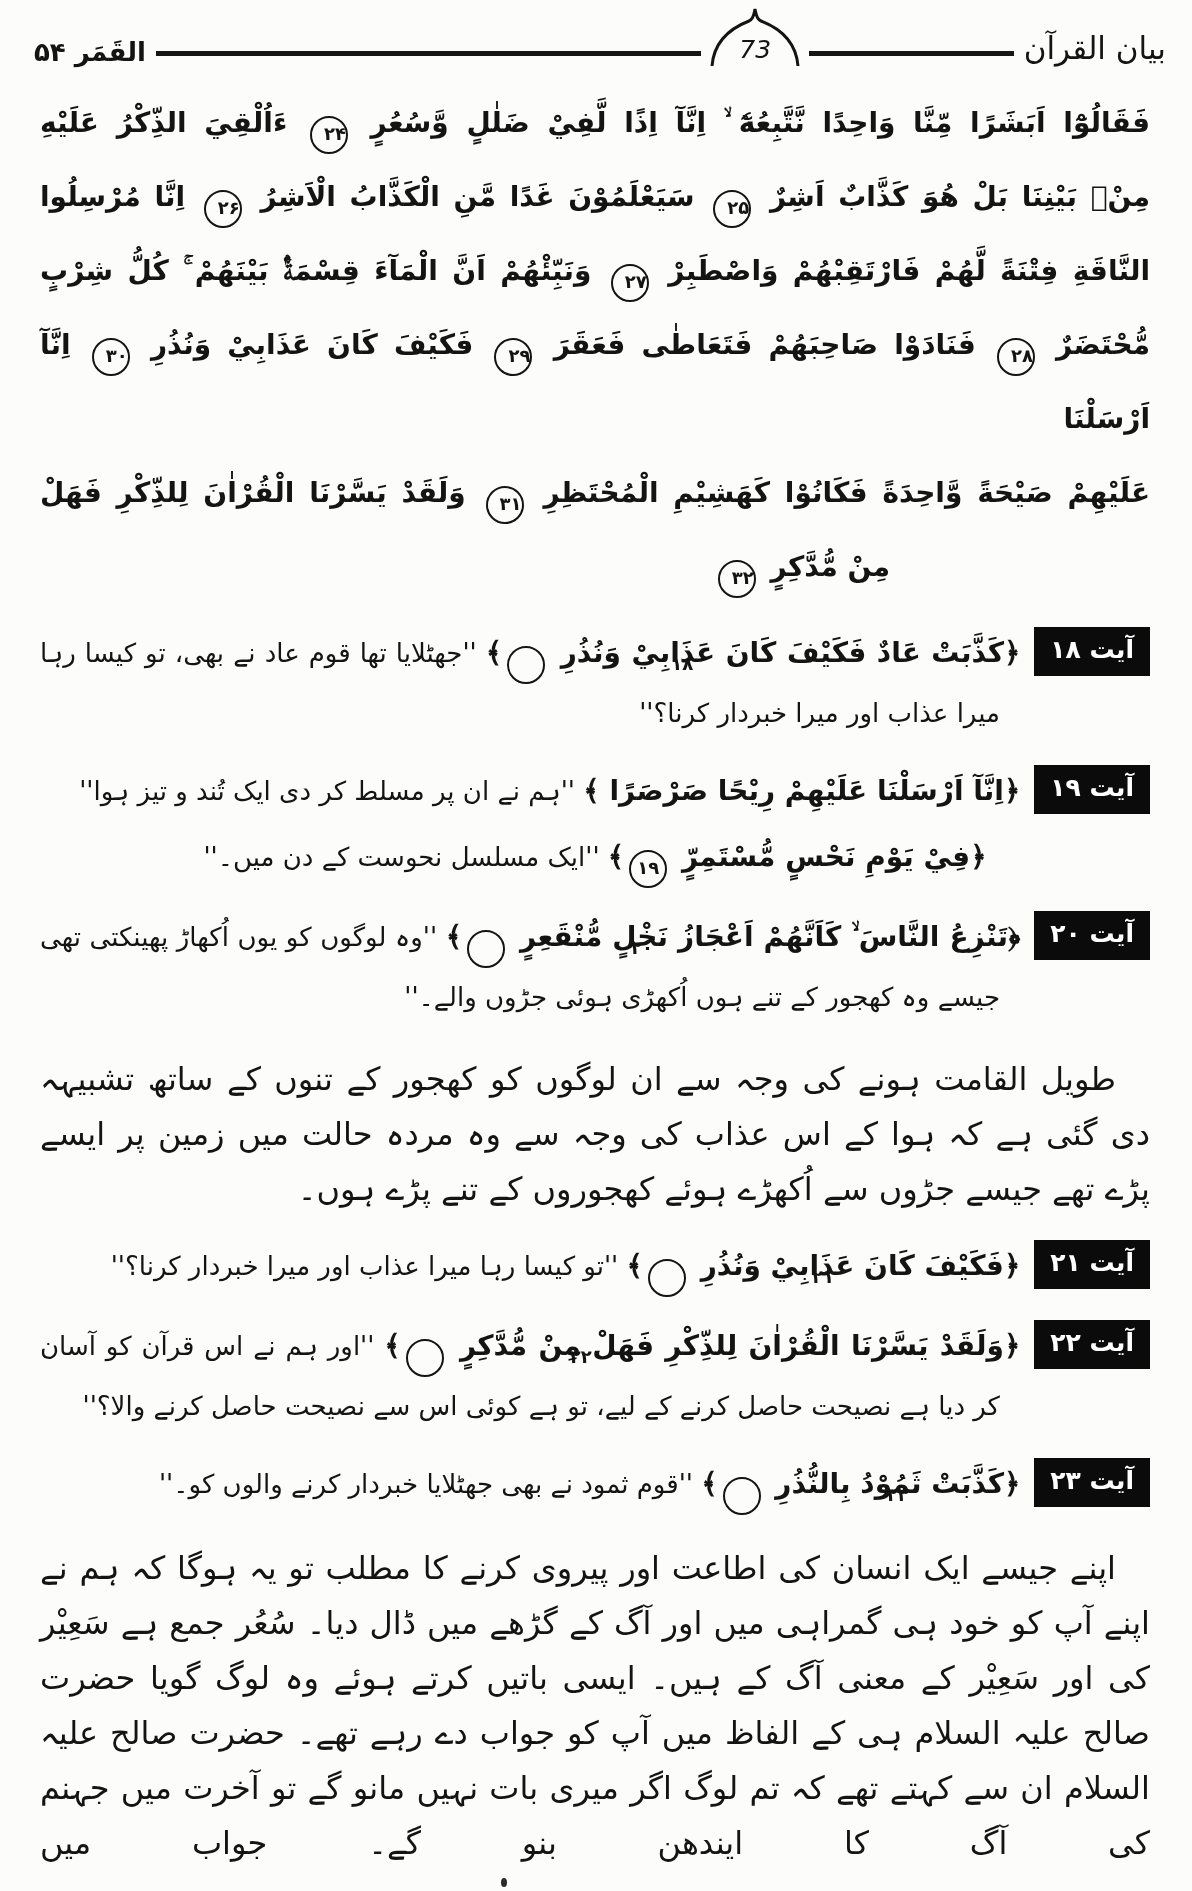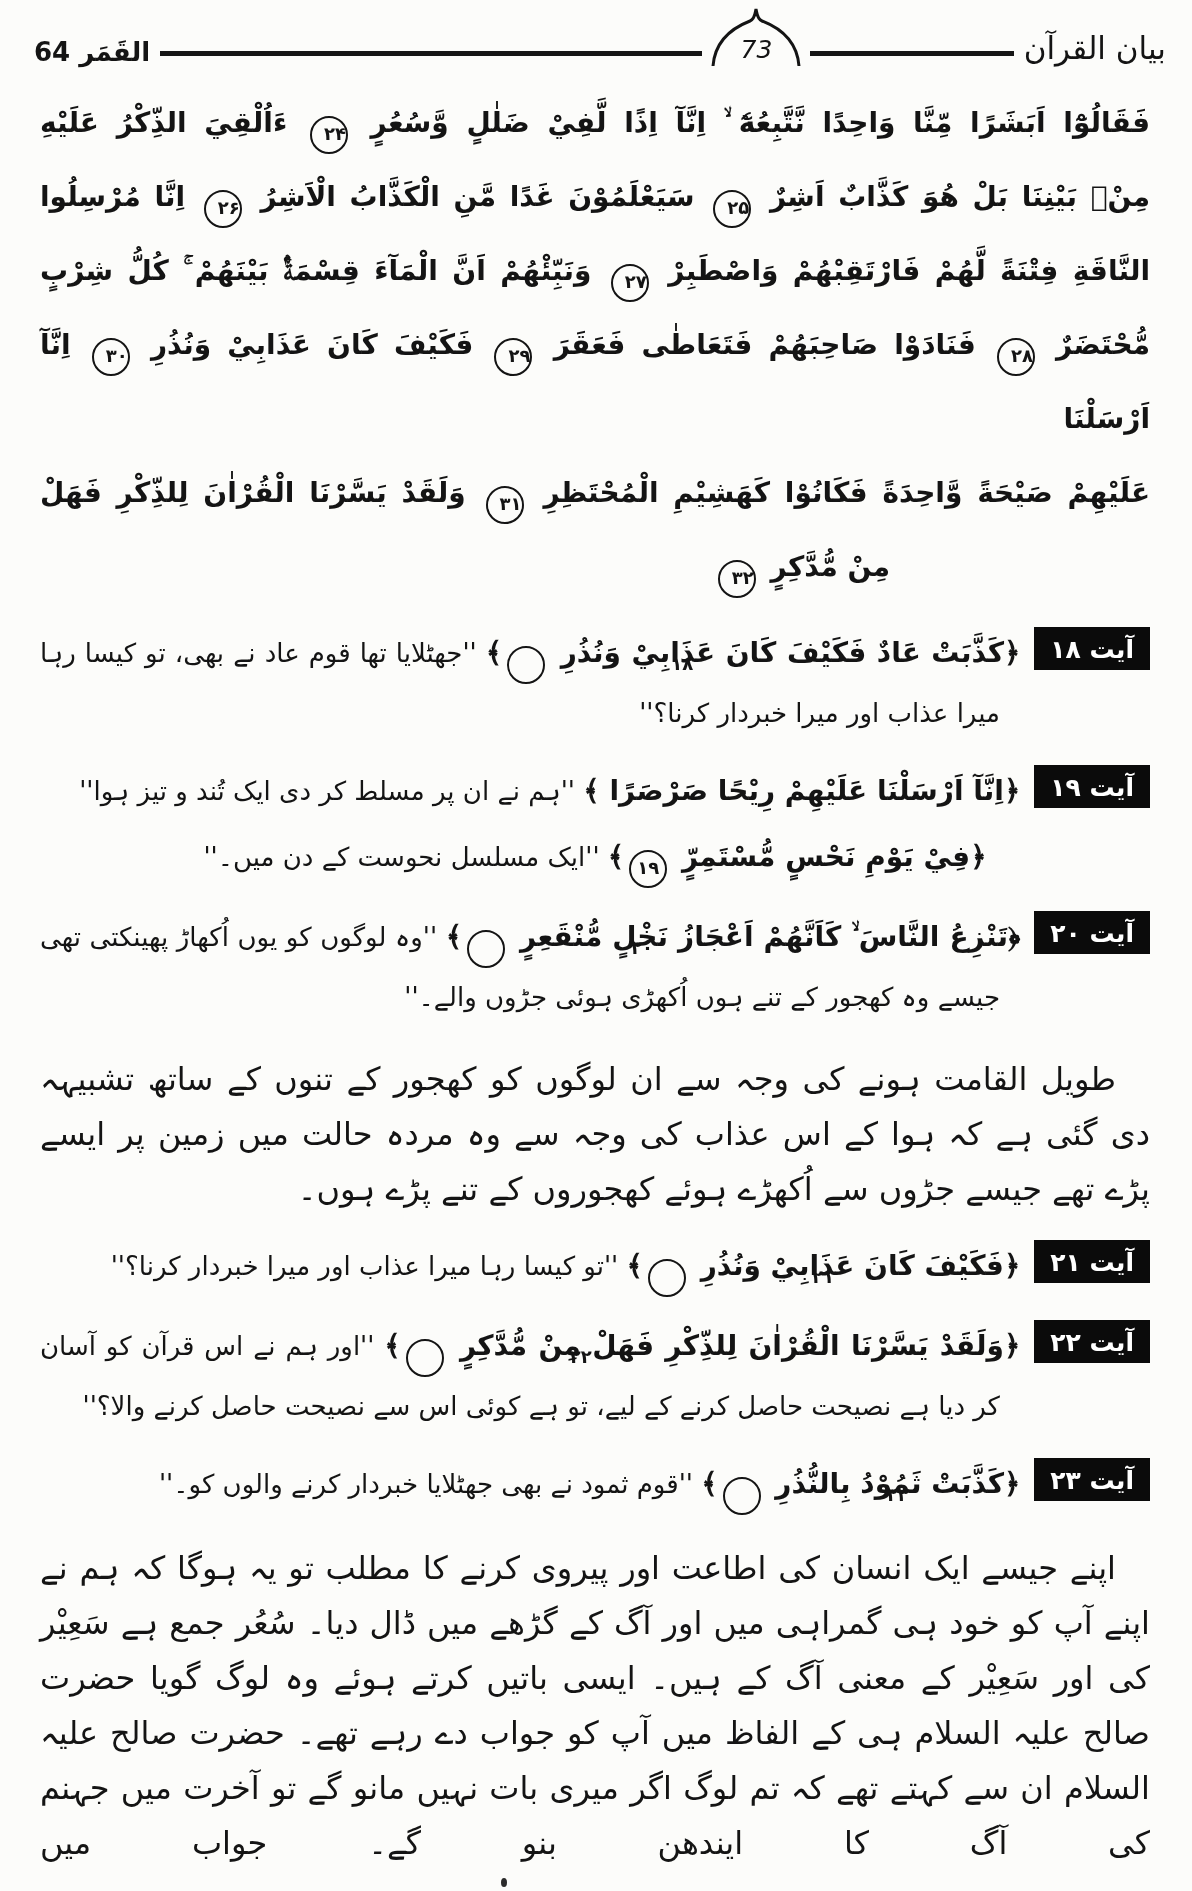--- a/index.html
+++ b/index.html
@@ -29,35 +29,35 @@
   
   .sections{margin:0 42px 0 40px;}
   .sec{margin-top:20px;font-size:26px;line-height:58px;text-align:justify;text-align-last:right;}
   .sec .arabic{font-weight:700;font-size:28px;}
   .sec .urdu{font-weight:400;font-size:26px;}
   .hang{padding-right:150px;text-indent:-150px;}
   .center{text-align:center;text-align-last:center;padding-right:0;text-indent:0;margin-top:8px;}
   .verse-cont{padding-right:140px;text-indent:0;text-align:right;text-align-last:right;}
   .ayat-box{
     display:inline-block;background:#0b0b0b;color:#fff;font-size:25px;font-weight:700;
-    line-height:1;padding:10px 16px 8px;margin-left:14px;vertical-align:4px;text-indent:0;
+    line-height:1;padding:10px 16px 14px;margin-left:14px;vertical-align:4px;text-indent:0;
   }
   .commentary{margin-top:26px;font-size:32px;line-height:55px;text-align:justify;text-align-last:right;text-indent:34px;}
   .commentary.full-last{text-align-last:justify;}
   .speck{position:absolute;left:501px;top:1878px;width:6px;height:9px;background:#2b2b2b;border-radius:50%;}
 </style>
 </head>
 <body>
 
 <div class="page">
 
   <header class="page-header">
     <span class="surah-label" dir="rtl">
       <span>القَمَر</span>
-      <span>64</span>
+      <span>۵۴</span>
     </span>
     <span class="h-line a"></span>
     <span class="dome">
       <svg width="92" height="58" viewBox="0 0 92 58">
         <path d="M3 58 C5 33 22 20 40 13 C45 11 45 5 46 1 C47 5 47 11 52 13 C70 20 87 33 89 58" fill="none" stroke="#141414" stroke-width="3"></path>
       </svg>
       <span class="pgnum">73</span>
     </span>
     <span class="h-line b"></span>
     <span class="book-title" dir="rtl">بیان القرآن</span>

